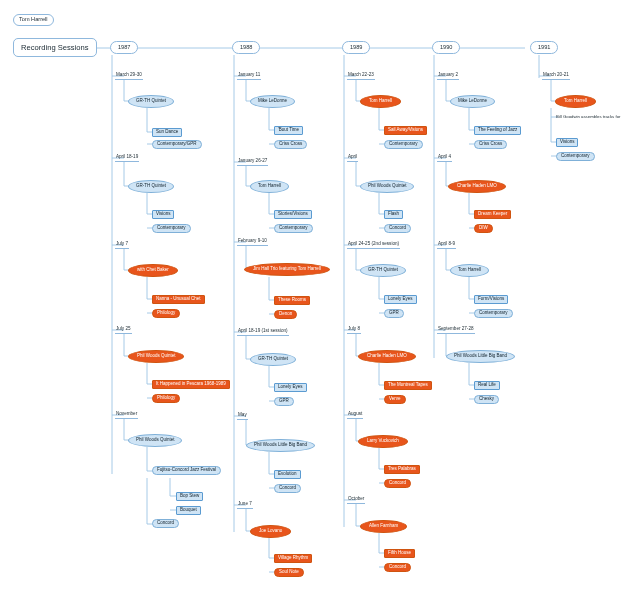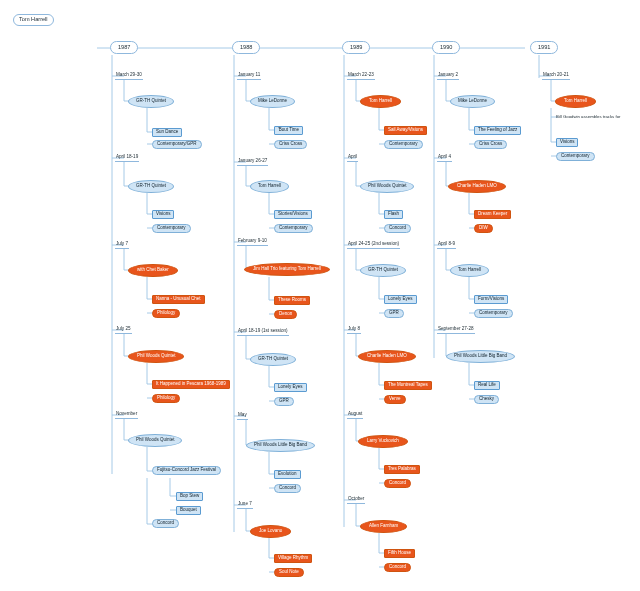--- a/index.html
+++ b/index.html
@@ -283,20 +283,23 @@
     <path d="M551,80 L551,101 L558,101"></path>
     <path d="M551,108 L551,117 L558,117"></path>
     <path d="M551,117 L551,142 L559,142"></path>
     <path d="M551,156 L559,156"></path>
   </svg>
 
   <div class="node pill-root" style="left:13px; top:14px;">
     <span>Tom Harrell</span>
   </div>
 
+  <div class="node pill-section" style="left:13px; top:38px;">
+    <span>Recording Sessions</span>
+  </div>
 
   <div class="node pill-year" style="left:110px; top:41px;">
     <span>1987</span>
   </div>
   <div class="node pill-year" style="left:232px; top:41px;">
     <span>1988</span>
   </div>
   <div class="node pill-year" style="left:342px; top:41px;">
     <span>1989</span>
   </div>

